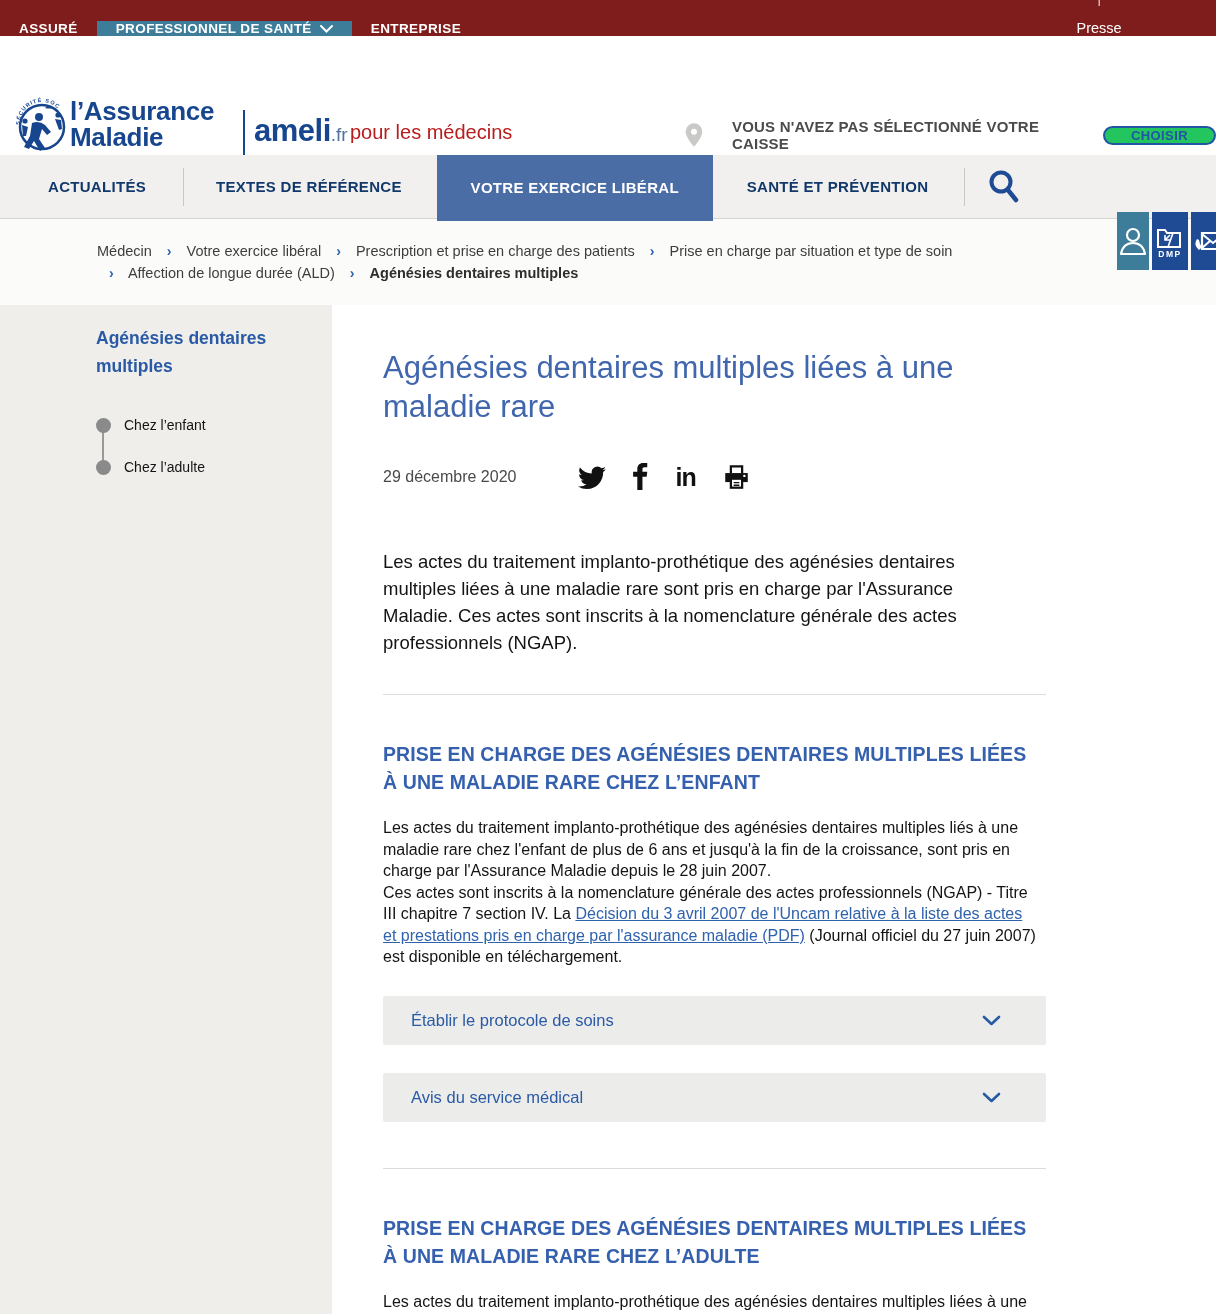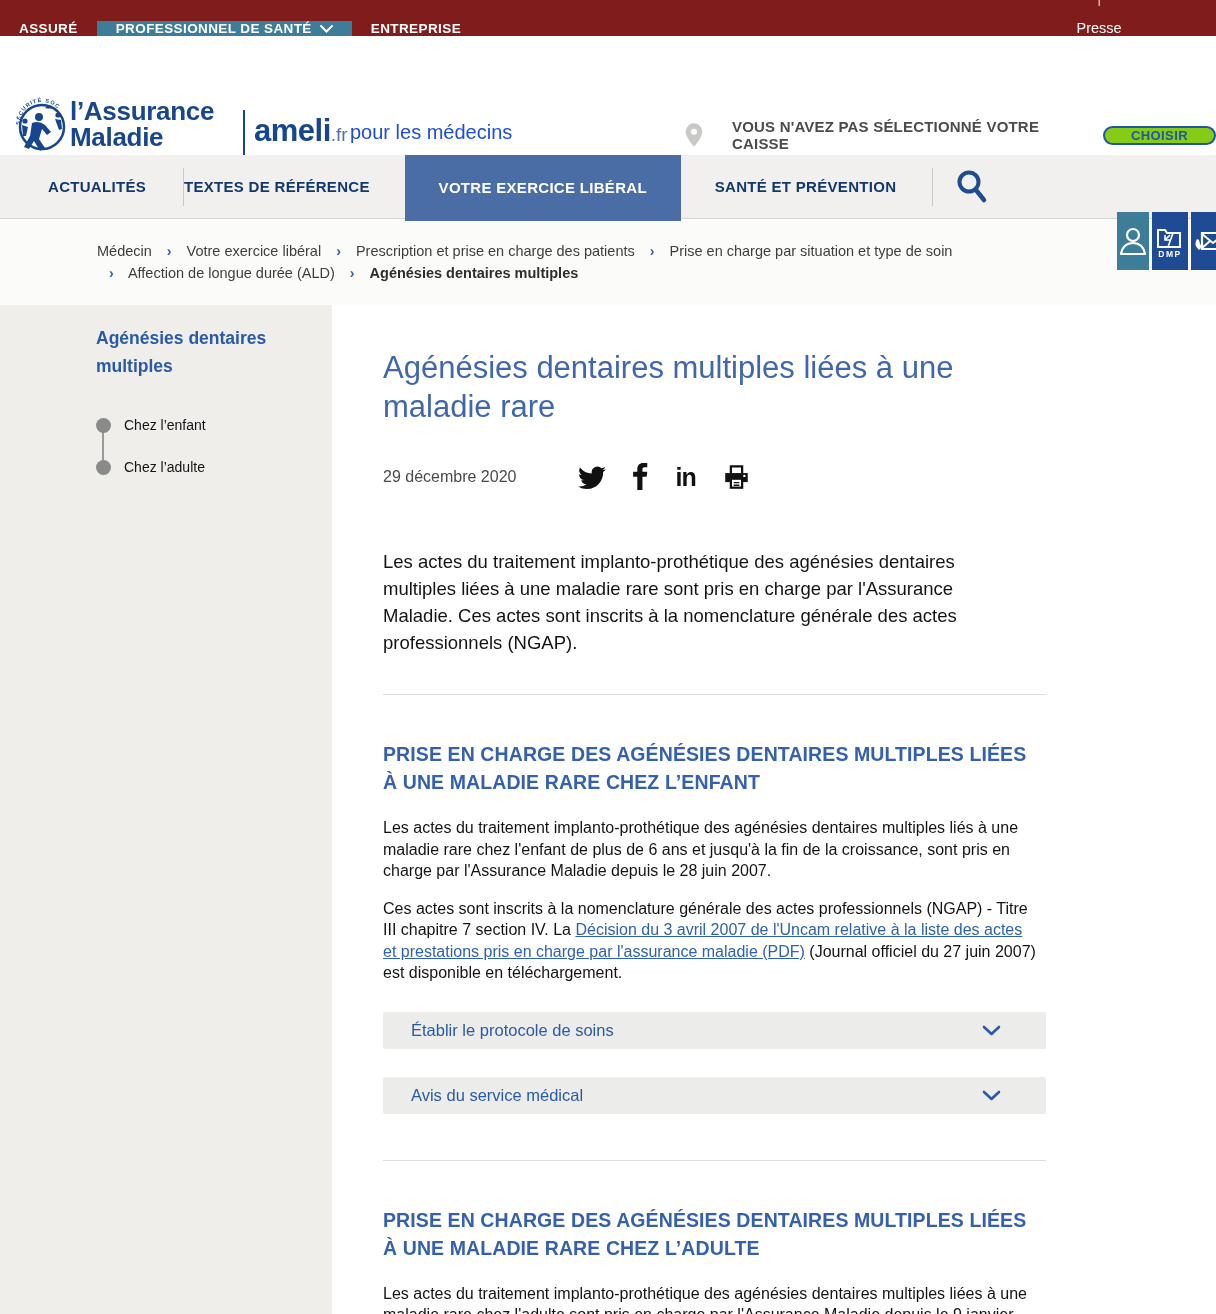--- a/index.html
+++ b/index.html
@@ -20,31 +20,31 @@
 
   
   .header { height:119px; background:#fff; position:relative; }
   .seal { position:absolute; left:12px; top:55px; }
   .brand { position:absolute; left:70px; top:62px; color:#17468e; }
   .brand .b1,.brand .b2 { font-size:26px; font-weight:800; line-height:26px; letter-spacing:-.3px; }
   .brand .tagline { margin-top:5px; font-size:11.5px; font-weight:bold; }
   .vsep { position:absolute; left:243px; top:74px; width:2px; height:46px; background:#17468e; }
   .ameli { position:absolute; left:254px; top:77px; color:#17468e; font-size:31px; font-weight:800; letter-spacing:-.5px; cursor:pointer; }
   .ameli .tld { font-size:19px; font-weight:normal; color:#53719f; letter-spacing:0; }
-  .audience { position:absolute; left:350px; top:85px; font-size:20px; color:#1d4ed8; }
+  .audience { position:absolute; left:350px; top:85px; font-size:20px; color:#b91c1c; }
   .caisse { position:absolute; left:684px; top:82px; display:flex; align-items:center; gap:9px; }
   .caisse .msg { font-size:15px; font-weight:bold; color:#4b4b4b; letter-spacing:.2px;margin-left:19px; }
-  .choisir { margin-left:12px; border:2px solid #2255a4; border-radius:14px; background:#84cc16; color:#2255a4; font-weight:bold; font-size:13px; letter-spacing:.4px; padding:0 26px; cursor:pointer; font-family:inherit; }
+  .choisir { margin-left:12px; border:2px solid #2255a4; border-radius:14px; background:#22c55e; color:#2255a4; font-weight:bold; font-size:13px; letter-spacing:.4px; padding:0 26px; cursor:pointer; font-family:inherit; }
 
   
   .nav { height:64px; background:#f1f0ee; border-bottom:1px solid #d8d6d2; display:flex; align-items:center; padding-left:48px; position:relative; z-index:4; }
   .nav .item { font-size:15px; font-weight:bold; color:#12386b; letter-spacing:.3px; cursor:pointer; }
   .nav .nsep { width:1px; height:38px; background:#c9c8c4; }
   .nav .i1 { margin-right:37px; }
-  .nav .i2 { }
+  .nav .i2 { margin-left:32px; }
   .nav-active { margin-left:35px; width:276px; height:66px; background:#4a6da6; color:#fff; display:flex; align-items:center; justify-content:center; font-size:15px; font-weight:bold; letter-spacing:.3px; cursor:pointer; position:relative; top:1px; }
   .nav .i4 { margin-left:34px; }
   .nav .nsep2 { margin-left:36px; }
   .search-btn { margin-left:22px; background:none; border:none; cursor:pointer; display:flex; align-items:center; }
 
   
   .crumbs { height:86px; background:#fbfbf9; padding:21px 120px 0 97px; font-size:14.5px; color:#3e3e3e; line-height:22px; }
   .crumbs .row2 { margin-left:12px; }
   .crumb { cursor:pointer; }
   .crumb.current { font-weight:bold; color:#2e2e2e; cursor:default; }
@@ -70,23 +70,23 @@
   h1.title { margin-top:43px; font-size:31px; font-weight:normal; color:#4066ad; line-height:39px; width:645px; }
   .meta { margin-top:37px; display:flex; align-items:center; }
   .date { font-size:16px; color:#4a4a4a; }
   .share { display:flex; align-items:flex-end; gap:27px; margin-left:62px; }
   .share .s { cursor:pointer; display:flex; align-items:center; }
   .li-glyph { font-weight:800; font-size:25px; color:#111; letter-spacing:-1px; line-height:1; font-family:"Liberation Sans", sans-serif; }
   .intro { margin-top:58px; font-size:18.5px; line-height:27px; color:#141414; width:612px; }
   .rule { border:none; border-top:1px solid #dcdcda; width:663px; margin-top:38px; }
   h2.sec { margin-top:45px; font-size:19.5px; font-weight:bold; color:#3560ad; line-height:28px; width:655px; letter-spacing:.1px; }
   .para { margin-top:21px; font-size:16px; line-height:21.5px; color:#141414; width:657px; }
-  .para + .para { margin-top:16px; }
+  .para + .para { margin-top:0; }
   .para a { color:#2f62ad; text-decoration:underline; cursor:pointer; }
-  .accordion { margin-top:28px; width:663px; height:37px; background:#ececea; border-radius:2px; display:flex; align-items:center; justify-content:space-between; padding:0 45px 0 28px; cursor:pointer; }
+  .accordion { margin-top:28px; width:663px; height:49px; background:#ececea; border-radius:2px; display:flex; align-items:center; justify-content:space-between; padding:0 45px 0 28px; cursor:pointer; }
   .accordion .alabel { color:#2a5aa5; font-size:16.5px; }
   .rule.r2 { margin-top:46px; }
 </style>
 </head>
 <body>
 
 <div class="topbar">
   <div class="tab">
       <span>ASSURÉ</span>
     </div>

